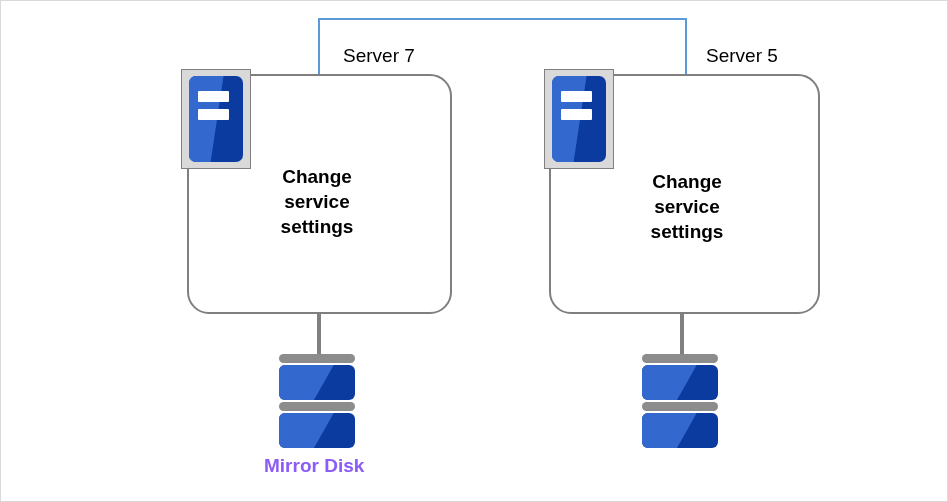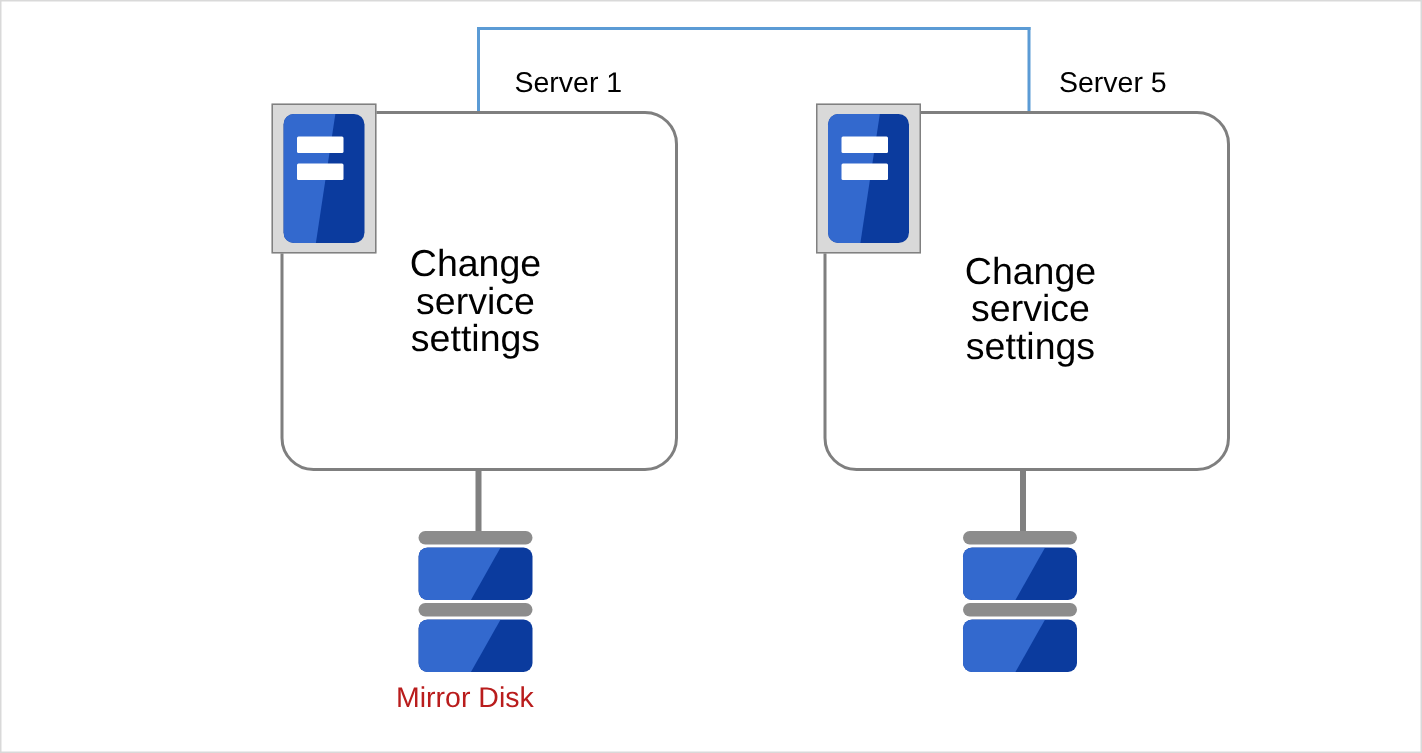--- a/index.html
+++ b/index.html
@@ -51,25 +51,26 @@
     border-radius: 22px;
     background: #ffffff;
     box-sizing: border-box;
   }
   #server1-box { left: 186px; top: 73px; width: 265px; height: 240px; }
   #server2-box { left: 548px; top: 73px; width: 271px; height: 240px; }
 
   
   .box-text {
     position: absolute;
-    font-size: 25px;
+    font-size: 19px;
     color: #000000;
     text-align: center;
     line-height: 25px;
     white-space: pre-line;
+    font-weight: bold;
   }
   #server1-text { left: 246px; top: 163px; width: 140px; }
   #server2-text { left: 616px; top: 168px; width: 140px; }
 
   
   .server-icon {
     position: absolute;
     box-sizing: border-box;
     background: #d9d9d9;
     border: 1px solid #808080;
@@ -144,34 +145,35 @@
     left: 0; top: 0;
     width: 100%; height: 100%;
     background: #3369ce;
     clip-path: polygon(0% 0%, 72% 0%, 46% 100%, 0% 100%);
   }
 
   
   .disk-caption {
     position: absolute;
     font-size: 19px;
-    color: #b91c1c;
+    color: #8b5cf6;
     white-space: nowrap;
     line-height: 1;
+    font-weight: bold;
   }
   #mirror-disk-label { left: 263px; top: 455px; }
 </style>
 </head>
 <body>
 
 <div id="canvas">
 
   <div class="link-bracket"></div>
 
-  <div class="server-label" id="server1-label">Server 1</div>
+  <div class="server-label" id="server1-label">Server 7</div>
 
   <div class="server-box" id="server1-box"></div>
 
   <div class="box-text" id="server1-text">Change
 service
 settings</div>
 
   <div class="server-icon" id="server1-icon">
     <div class="server-icon-body">
       <span class="server-icon-bar b1"></span>

